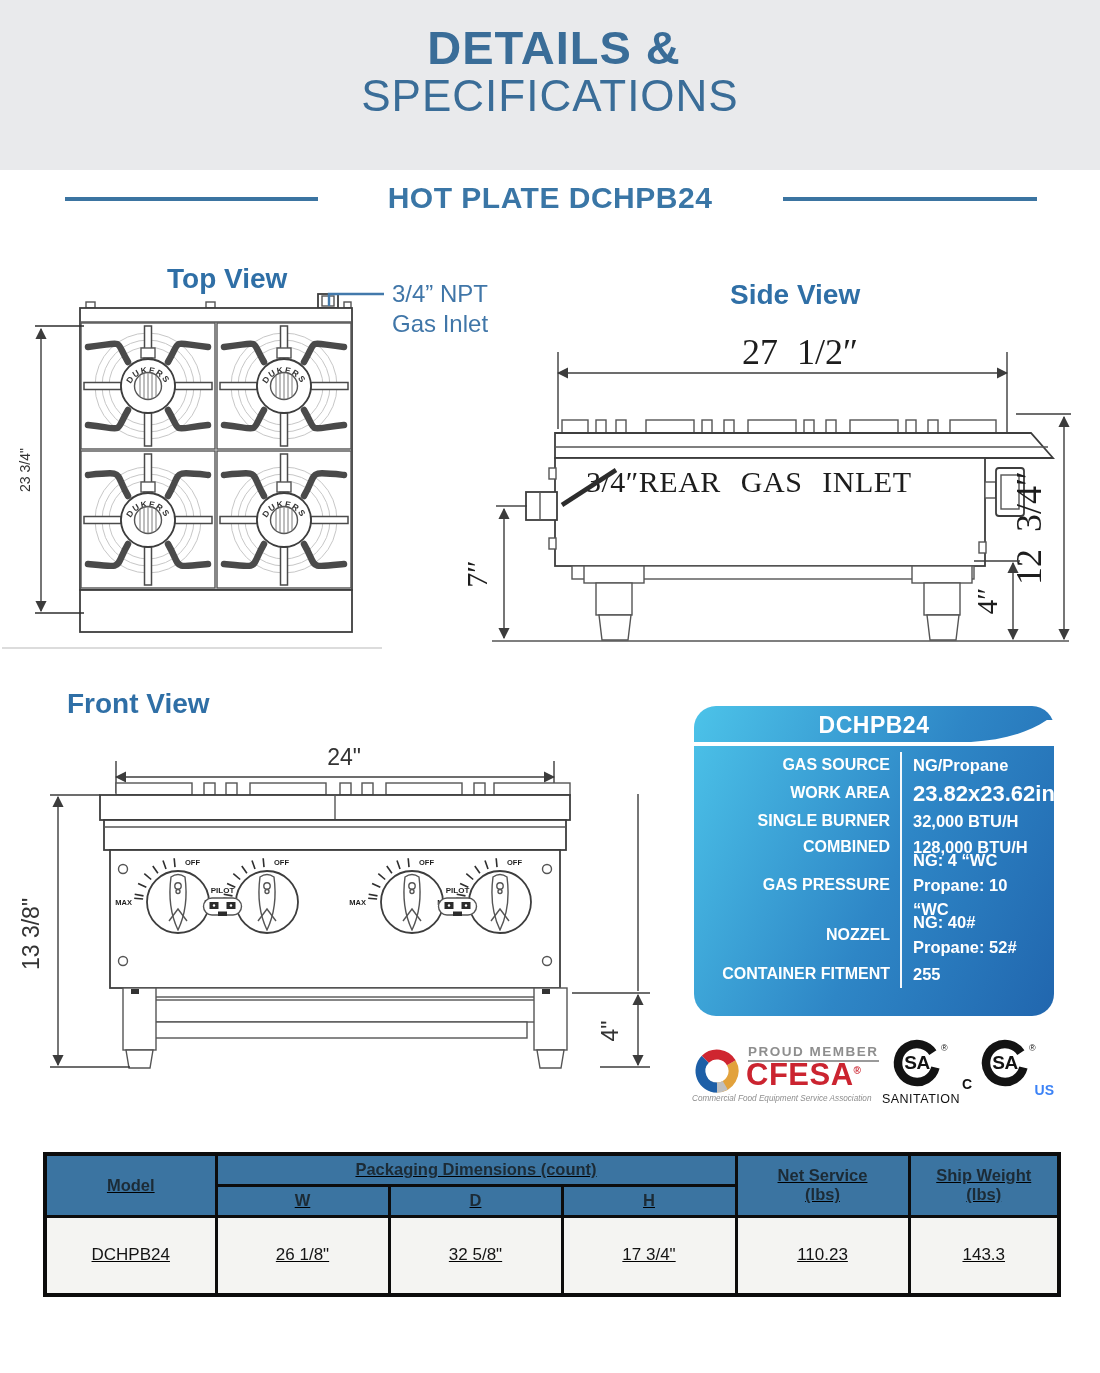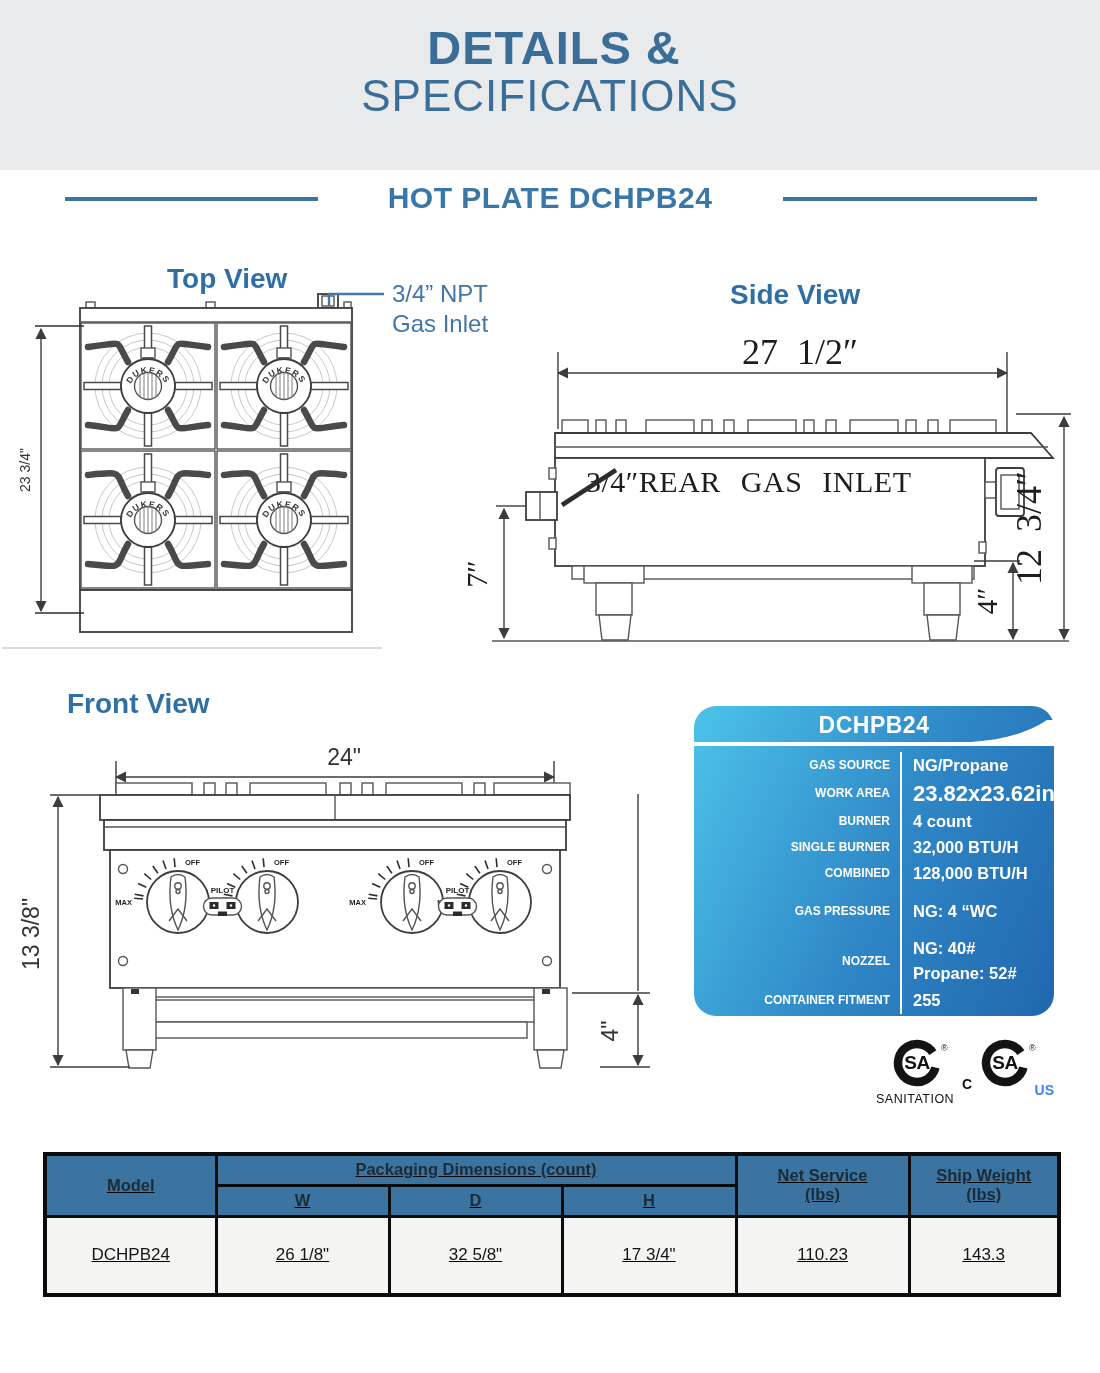--- a/index.html
+++ b/index.html
@@ -33,32 +33,32 @@
   .tick{stroke:#2e2e2e;stroke-width:1.6;}
   .knob-sm{font-size:7.5px;font-weight:700;fill:#1e1e1e;}
   
   .spec-panel{left:694px;top:706px;width:360px;height:310px;border-radius:22px;
       background:linear-gradient(115deg,#4cc3e9 0%,#2e86c6 55%,#2166ae 100%);color:#fff;}
   .spec-header{position:relative;height:36px;line-height:38px;text-align:center;
       font-size:23px;font-weight:700;letter-spacing:.5px;border-bottom:4px solid #ffffff;}
   .spec-rows{padding:6px 10px 0 0;}
   .spec-row{display:flex;align-items:center;}
   .spec-label{width:196px;flex:0 0 196px;text-align:right;padding-right:10px;
-      font-weight:700;font-size:12px;border-right:2.5px solid rgba(255,255,255,.95);
+      font-weight:700;font-size:16px;border-right:2.5px solid rgba(255,255,255,.95);
       align-self:stretch;display:flex;align-items:center;justify-content:flex-end;}
   .spec-value{padding-left:11px;font-weight:700;font-size:16.5px;line-height:1.5;}
   .spec-value.big{font-size:22px;}
   
   .cfesa{left:692px;top:1042px;width:200px;height:70px;}
   .cfesa-member{position:absolute;left:56px;top:2px;font-size:13.5px;font-weight:700;color:#8e8e8e;
       letter-spacing:1.5px;border-bottom:2px solid #9a9a9a;padding-bottom:1px;}
   .cfesa-name{position:absolute;left:54px;top:15px;font-size:31px;font-weight:900;color:#cb2430;letter-spacing:.5px;}
   .cfesa-reg{font-size:10px;vertical-align:super;}
   .cfesa-tagline{position:absolute;left:0;top:52px;width:200px;font-size:8.2px;font-style:italic;color:#8e8e8e;}
-  .csa-caption{position:absolute;left:-12px;top:56px;width:90px;
+  .csa-caption{position:absolute;left:-12px;top:56px;width:90px;text-align:center;
       font-size:12.5px;color:#111;letter-spacing:.5px;}
   .csa-prefix{position:absolute;left:0;top:40px;font-size:14px;color:#111;font-weight:600;}
   .csa-suffix{position:absolute;right:0;top:46px;font-size:14px;color:#3b82f6;font-weight:600;}
   
   .pack-table{left:43px;top:1152px;width:1014px;text-decoration:underline;}
   table{border-collapse:collapse;width:100%;table-layout:fixed;border:4px solid #0c0c0c;}
   th,td{border:3px solid #0c0c0c;text-align:center;vertical-align:middle;}
   th{background:#3b74a1;color:#1c2b36;font-weight:700;font-size:16.5px;padding:0;}
   .hrow{height:31px;}
   .drow{height:79px;}
@@ -370,51 +370,59 @@
     <div class="spec-rows">
       <div class="spec-row" style="height:26px">
         <div class="spec-label">GAS SOURCE</div>
         <div class="spec-value">NG/Propane</div>
       </div>
       <div class="spec-row" style="height:30px">
         <div class="spec-label">WORK AREA</div>
         <div class="spec-value big">23.82x23.62in</div>
       </div>
       <div class="spec-row" style="height:26px">
-        <div class="spec-label">BURNER</div>
-        <div class="spec-value">4 count</div>
-      </div>
-      <div class="spec-row" style="height:26px">
         <div class="spec-label">SINGLE BURNER</div>
         <div class="spec-value">32,000 BTU/H</div>
       </div>
       <div class="spec-row" style="height:26px">
         <div class="spec-label">COMBINED</div>
         <div class="spec-value">128,000 BTU/H</div>
       </div>
       <div class="spec-row" style="height:50px">
         <div class="spec-label">GAS PRESSURE</div>
         <div class="spec-value">
           <div>NG: 4 “WC</div>
+          <div>Propane: 10 “WC</div>
         </div>
       </div>
       <div class="spec-row" style="height:50px">
         <div class="spec-label">NOZZEL</div>
         <div class="spec-value">
           <div>NG: 40#</div>
           <div>Propane: 52#</div>
         </div>
       </div>
       <div class="spec-row" style="height:28px">
         <div class="spec-label">CONTAINER FITMENT</div>
         <div class="spec-value">255</div>
       </div>
     </div>
   </div>
 
+  <div class="abs cfesa">
+    <svg width="50" height="50" style="position:absolute;left:0;top:4px;" viewBox="0 0 50 50">
+      <path d="M39.29,16.75 A16.5,16.5 0 0 1 25,41.5" fill="none" stroke="#e2a23c" stroke-width="10"></path>
+      <path d="M33.25,39.29 A16.5,16.5 0 0 1 16.75,39.29" fill="none" stroke="#bfbfbf" stroke-width="10"></path>
+      <path d="M25,41.5 A16.5,16.5 0 0 1 13.33,13.33" fill="none" stroke="#1d5fa7" stroke-width="10"></path>
+      <path d="M13.33,13.33 A16.5,16.5 0 0 1 39.29,16.75" fill="none" stroke="#cf2630" stroke-width="10"></path>
+    </svg>
+    <div class="cfesa-member">PROUD MEMBER</div>
+    <div class="cfesa-name"><span>CFESA</span><span class="cfesa-reg">®</span></div>
+    <div class="cfesa-tagline">Commercial Food Equipment Service Association</div>
+  </div>
 
   <div class="abs" style="left:888px;top:1036px;width:62px;height:72px;">
     <svg width="60" height="56" viewBox="0 0 60 56">
       <circle cx="29" cy="27" r="19" fill="none" stroke="#131313" stroke-width="8.5" stroke-dasharray="103 16.4" transform="rotate(14 29 27)"></circle>
       <text x="29" y="33" text-anchor="middle" style="font-size:19px;font-weight:800;fill:#131313;letter-spacing:-0.5px;">SA</text>
       <text x="53" y="15" style="font-size:9px;fill:#131313;">®</text>
     </svg>
     <div class="csa-caption">SANITATION</div>
   </div>
 

